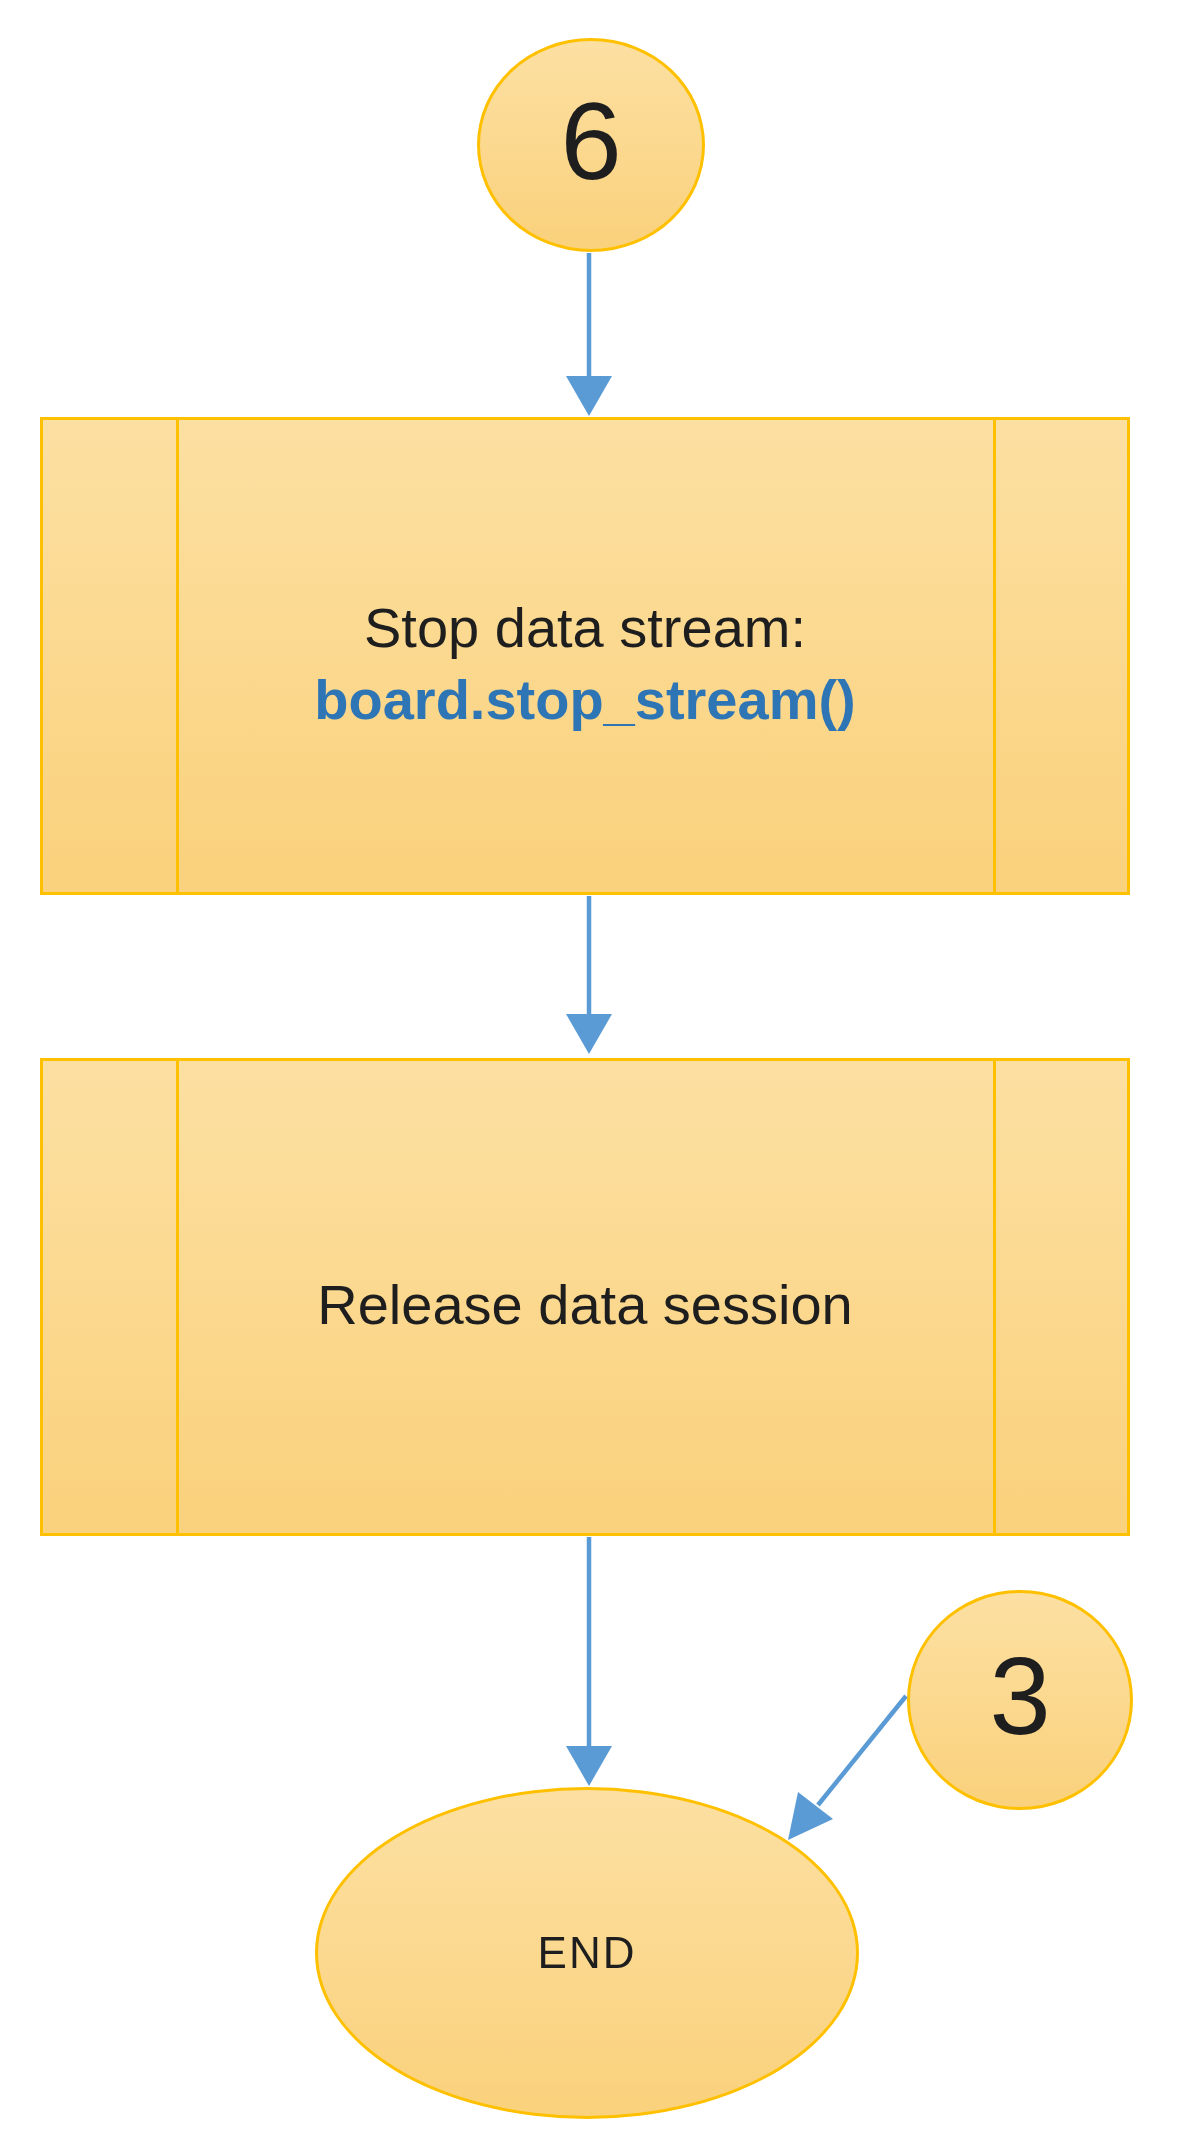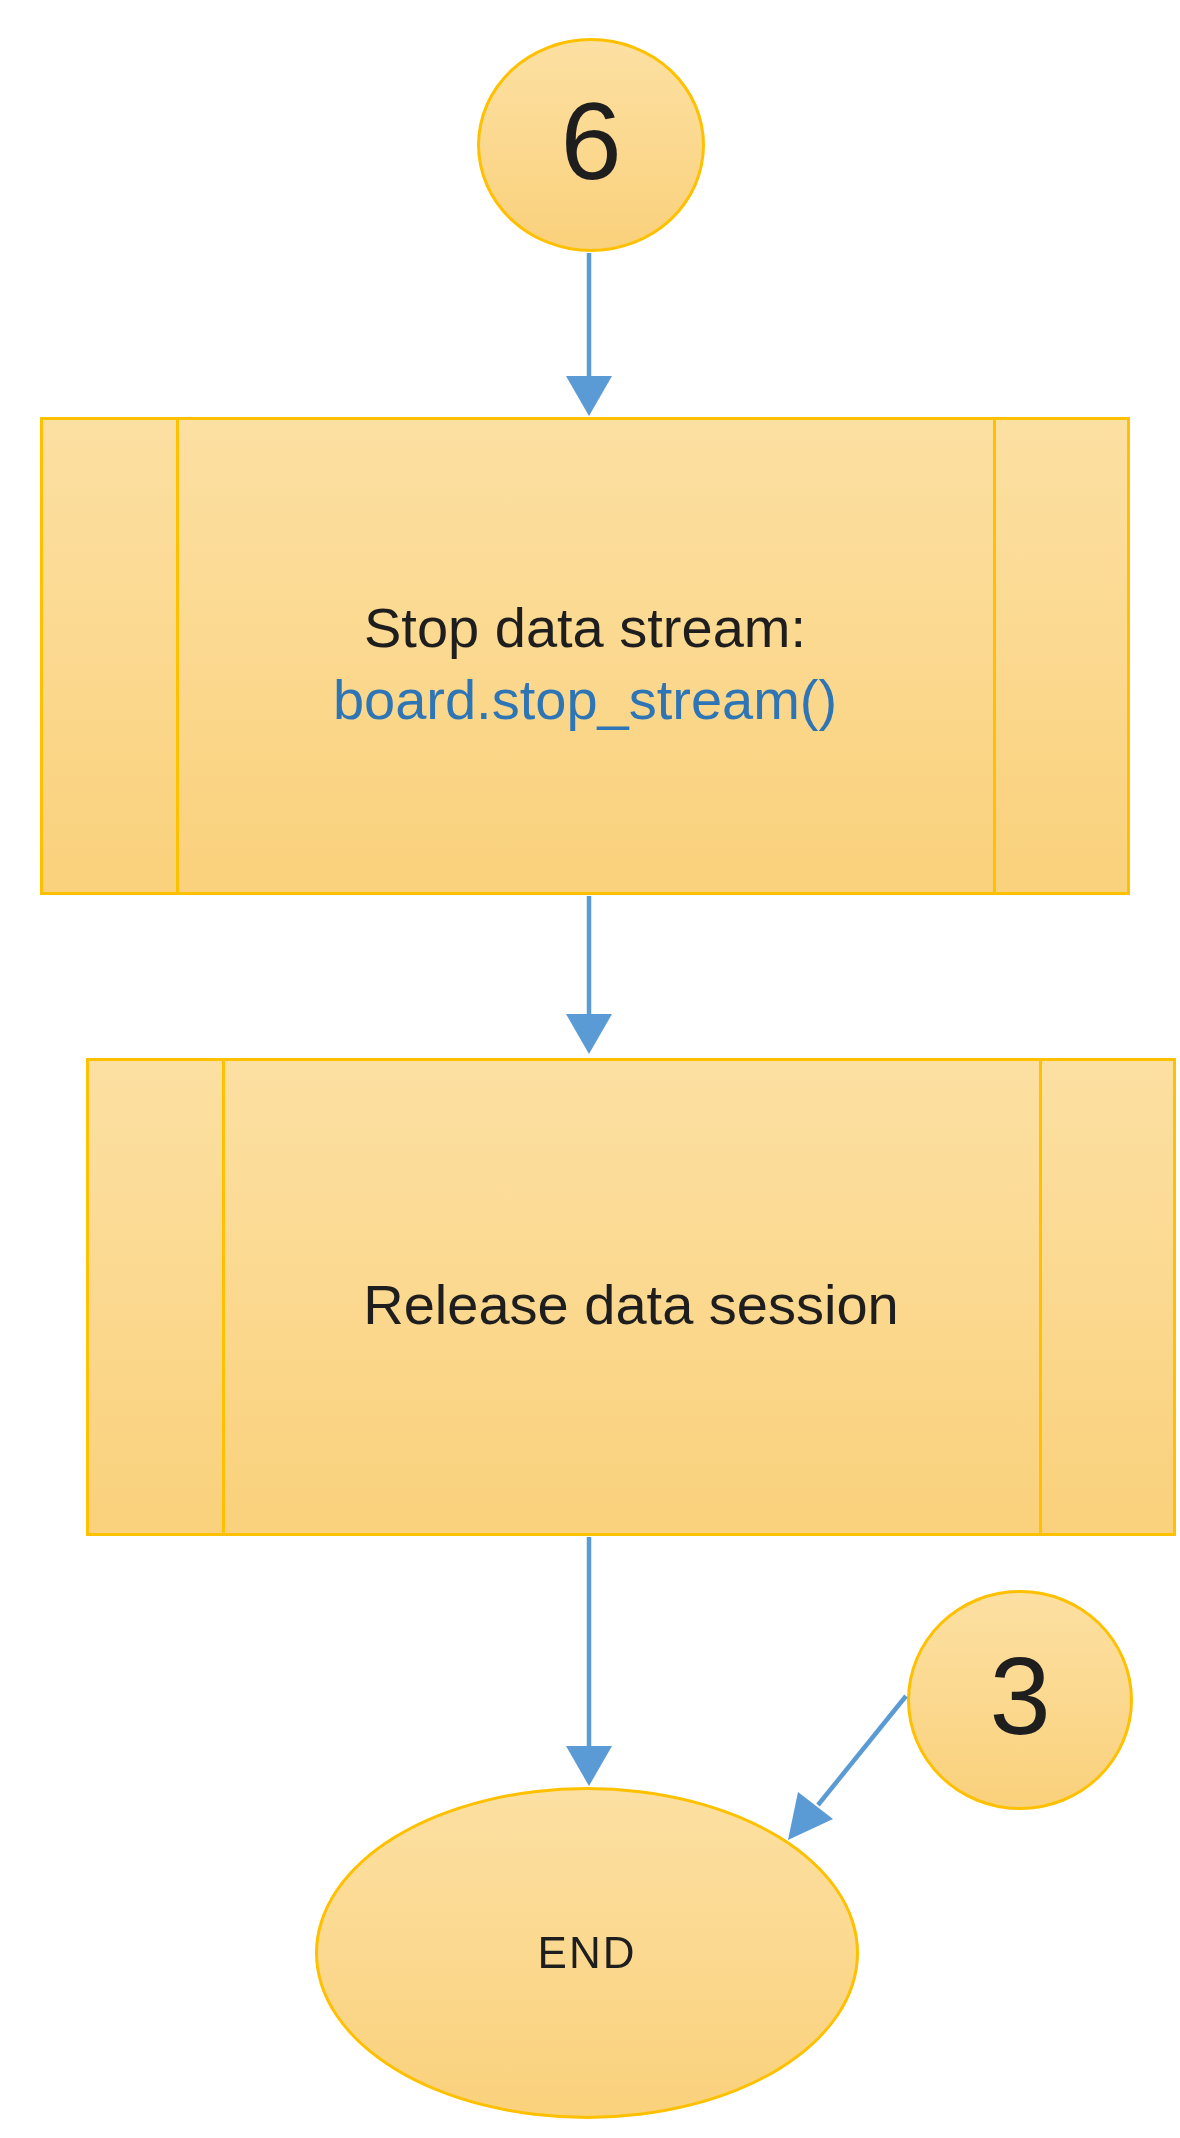--- a/index.html
+++ b/index.html
@@ -42,31 +42,31 @@
     left: 40px;
     width: 1090px;
     height: 478px;
     flex-direction: column;
     padding-top: 16px;
     text-align: center;
     font-size: 56px;
     line-height: 72px;
   }
   #process-stop    { top: 417px; }
-  #process-release { top: 1058px; margin-left: 46px; }
+  #process-release { top: 1058px; }
   .process .divider {
     position: absolute;
     top: 0;
     bottom: 0;
     width: 3px;
     background: var(--shape-border);
   }
   .process .divider.left  { left: 133px; }
   .process .divider.right { right: 131px; }
-  .process .code { color: var(--code-text); }
+  .process .code { color: var(--code-text); font-weight: bold; }
   
   .terminator {
     left: 315px;
     top: 1787px;
     width: 544px;
     height: 332px;
     border-radius: 50%;
     font-size: 44px;
     letter-spacing: 2px;
   }

